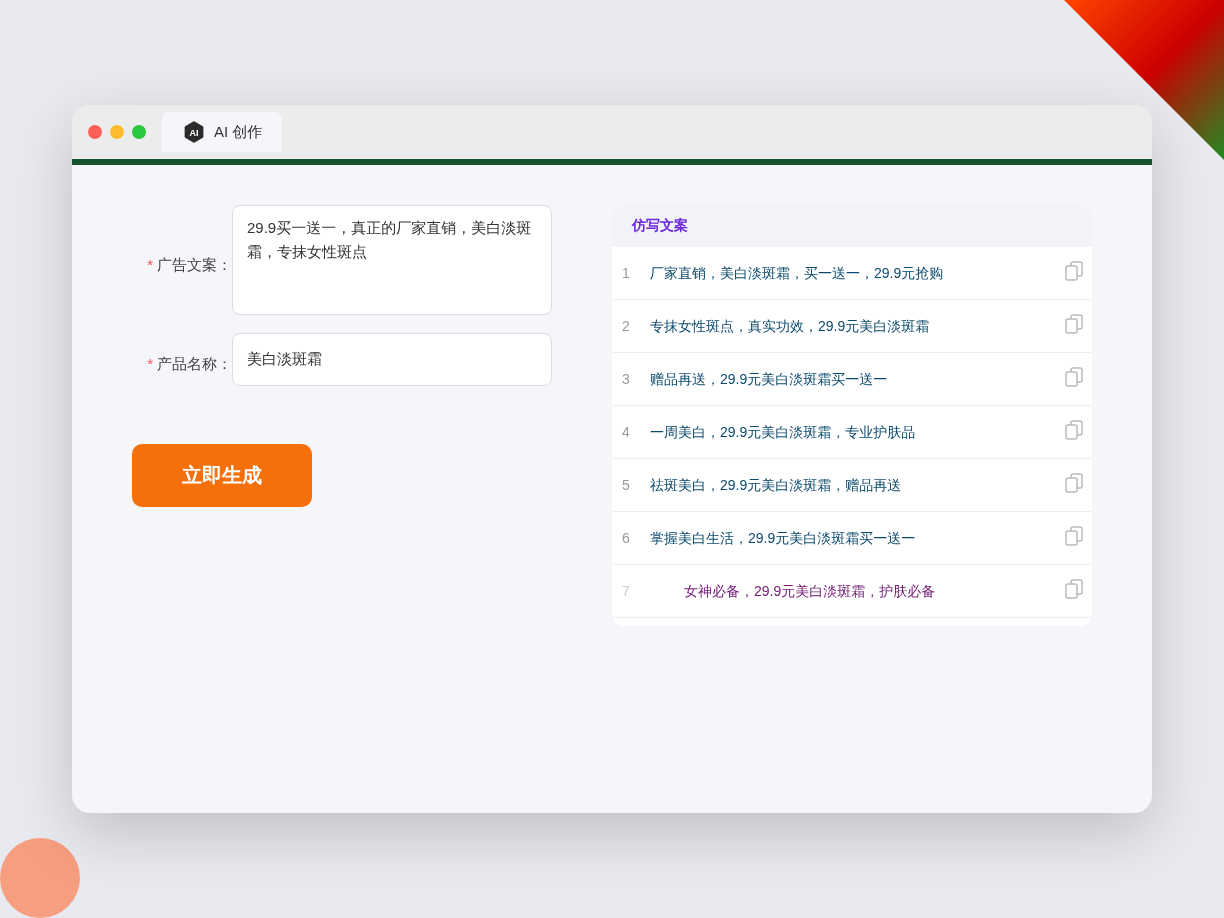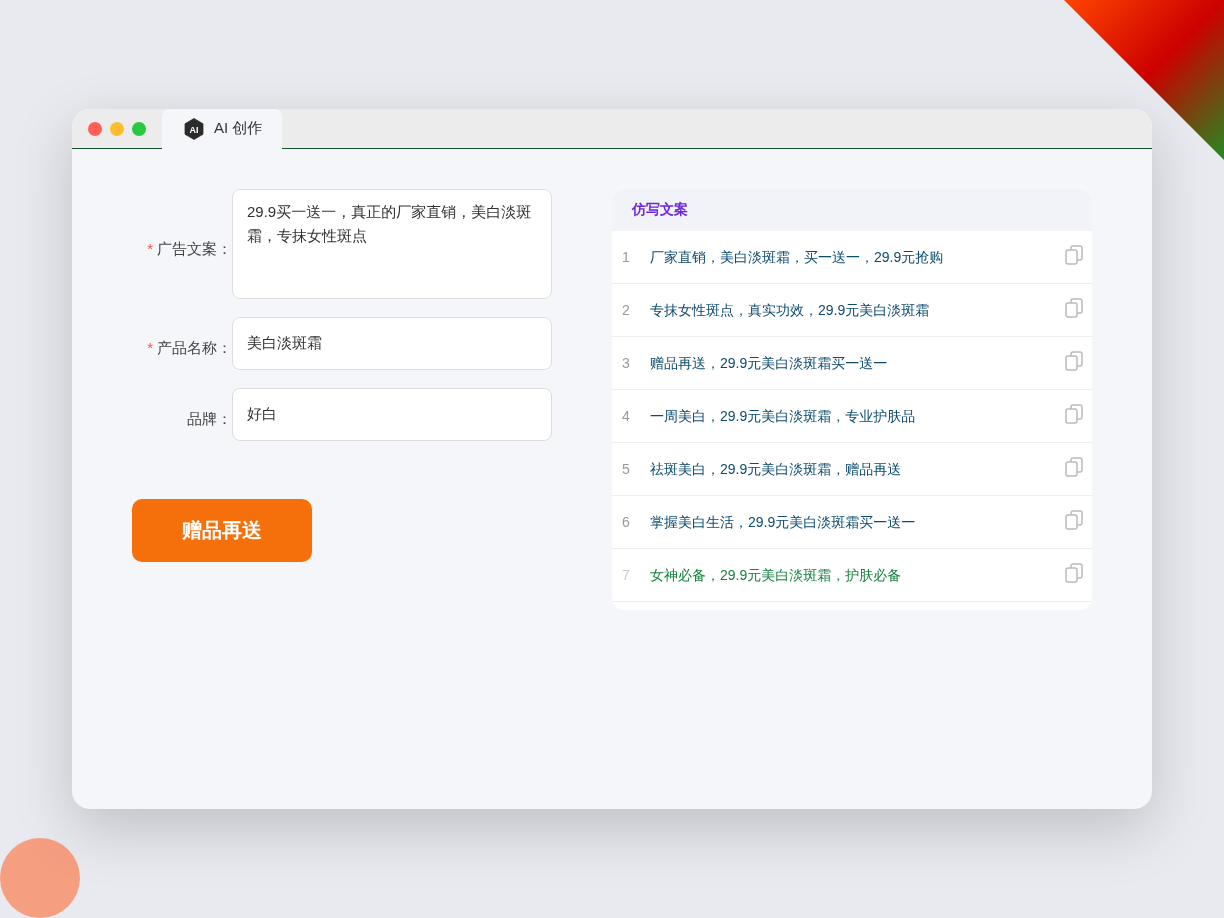--- a/index.html
+++ b/index.html
@@ -46,25 +46,25 @@
       border-radius: 18px;
       box-shadow: 0 20px 60px rgba(0,0,0,0.18);
       overflow: hidden;
       position: relative;
       z-index: 1;
     }
 
     
     .title-bar {
       background: #ececec;
-      height: 40px;
+      height: 60px;
       display: flex;
       align-items: center;
       padding: 8px 16px;
-      border-bottom: 1px solid #14532d;
+      border-bottom: 6px solid #14532d;
     }
     .window-controls {
       display: flex;
       gap: 8px;
       margin-right: 16px;
     }
     .control-btn {
       width: 14px;
       height: 14px;
       border-radius: 50%;
@@ -203,21 +203,21 @@
     .row-text.dimmed {
       color: #bbb;
     }
     .copy-icon {
       width: 20px;
       height: 20px;
       cursor: pointer;
       color: #bbb;
       flex-shrink: 0;
     }
-    .result-row:last-child .row-text { color: #15803d; }
+    .result-row:last-child .row-text { color: #701a75; margin-left: 34px; }
     .result-row:last-child .row-num { color: #ccc; }
 
     td.text-cell {
       max-width: 400px;
     }
     td.icon-cell {
       text-align: right;
       padding-right: 8px;
     }
 
@@ -275,27 +275,23 @@
 
       
       <div class="form-group">
         <div class="form-label">
           <span class="required-star">*</span><span>产品名称：</span>
         </div>
         <input type="text" class="form-input" value="美白淡斑霜" style="">
       </div>
 
       
-      <div class="form-group">
-        <div class="form-label">品牌：</div>
-        <input type="text" class="form-input" value="好白" style="">
-      </div>
 
       
-      <button class="generate-btn">赠品再送</button>
+      <button class="generate-btn">立即生成</button>
     </div>
 
     <div class="right-panel">
 
       <div class="right-panel-inner">
         <div class="table-header-row">
           <span>仿写文案</span>
         </div>
         <table class="result-table">
           <tbody id="result-tbody">

